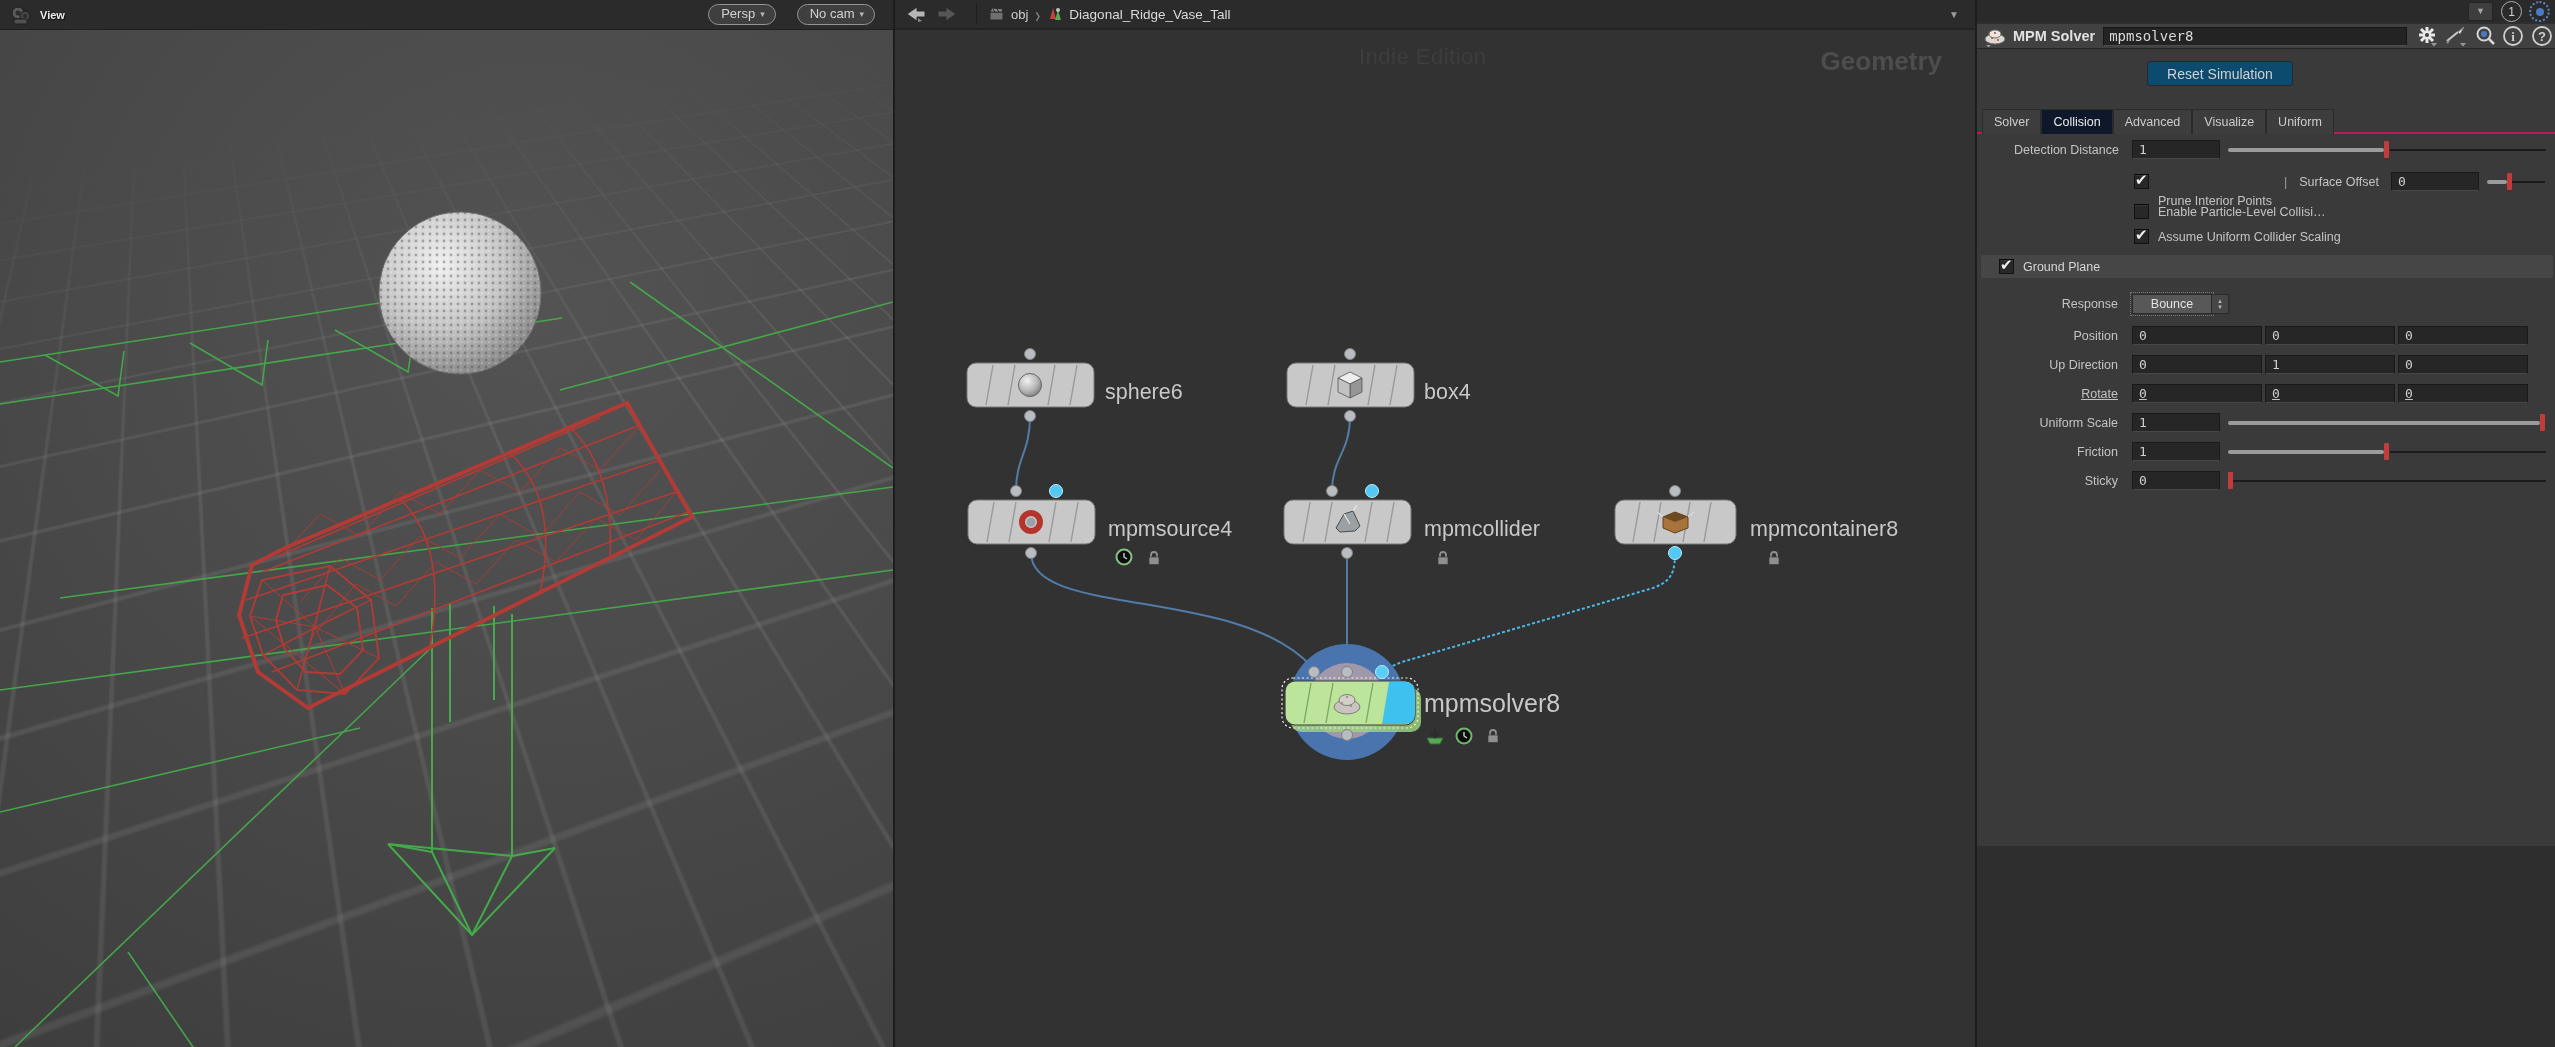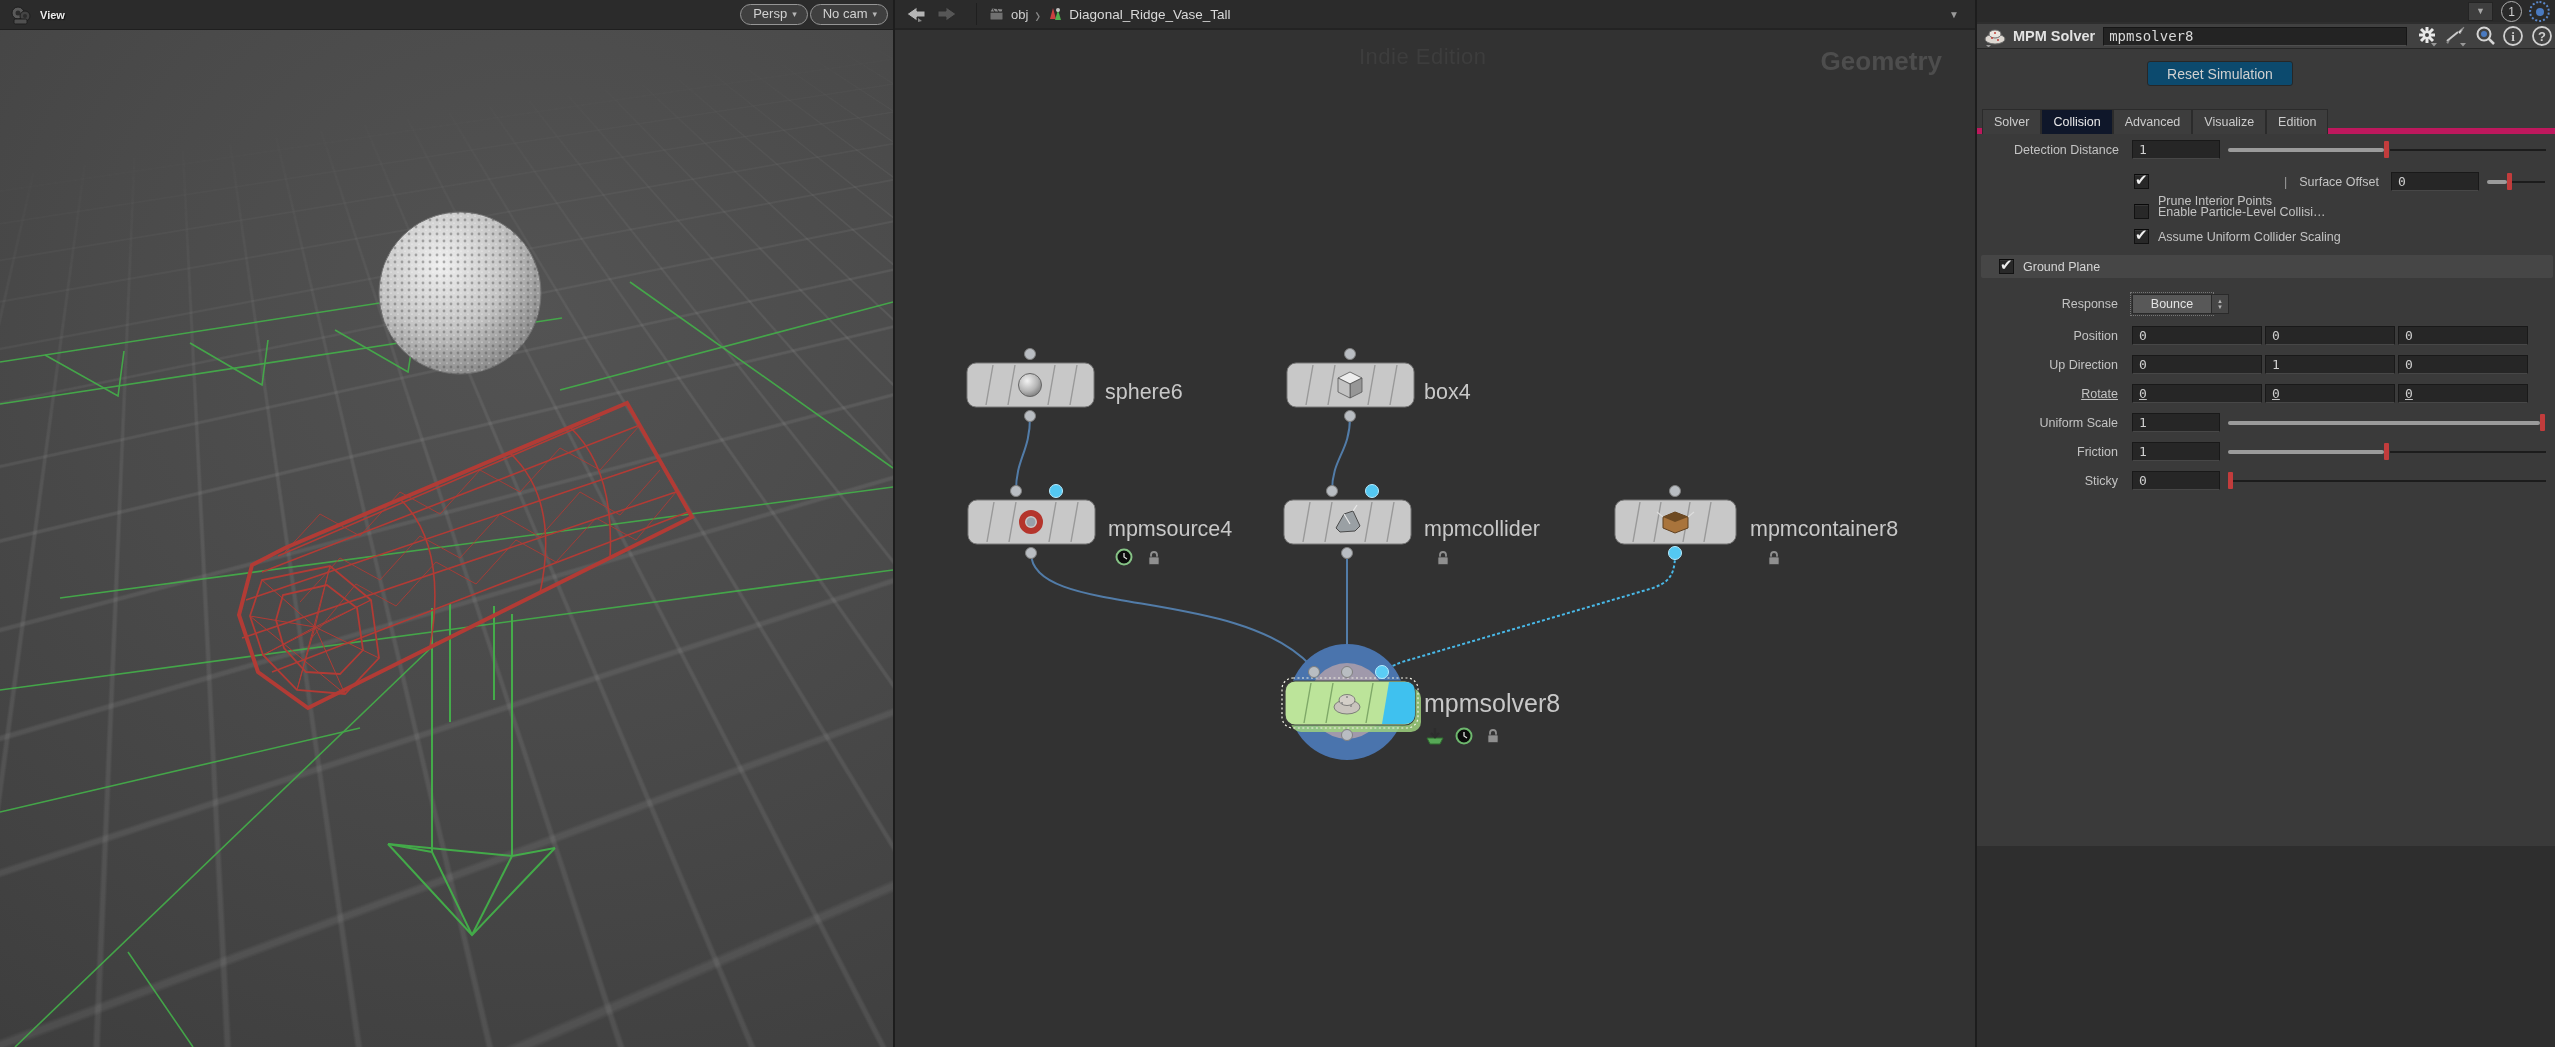--- a/index.html
+++ b/index.html
@@ -6,21 +6,21 @@
   *{box-sizing:border-box;}
   .screen{position:relative;width:2555px;height:1047px;background:#2a2a2a;overflow:hidden;
     font-family:"Liberation Sans",sans-serif;color:#c6c6c6;-webkit-font-smoothing:antialiased;}
 
   
   .vp{position:absolute;left:0;top:0;width:893px;height:1047px;background:#2a2a2a;}
   .vp-toolbar{position:absolute;left:0;top:0;width:893px;height:30px;background:#2b2b2b;
     border-bottom:1px solid #1f1f1f;display:flex;align-items:center;z-index:5;}
   .vp-menu-icon{margin-left:10px;width:22px;height:22px;display:inline-block;}
   .vp-menu-label{margin-left:8px;font-size:11px;font-weight:bold;color:#ececec;text-shadow:1px 1px 1px #111;}
-  .vp-pills{margin-left:auto;display:flex;gap:2px;margin-right:5px;justify-content:center;}
+  .vp-pills{margin-left:auto;display:flex;gap:21px;margin-right:18px;justify-content:center;}
   .pill{border:1px solid #959595;border-radius:11px;background:rgba(80,80,80,.55);
     font-size:13px;color:#d2d2d2;padding:1px 10px 2px 12px;display:flex;align-items:center;gap:5px;line-height:16px;}
   .pill .caret{font-size:9px;color:#b5b5b5;}
   .vp-canvas{position:absolute;left:0;top:30px;width:893px;height:1017px;overflow:hidden;
     background:radial-gradient(110% 90% at 60% 28%, #535353 0%, #4a4a4a 45%, #3d3d3d 100%);}
   .vp-floor{position:absolute;left:-430px;top:90px;width:2000px;height:1700px;
     background-image:
       repeating-linear-gradient(0deg, rgba(170,170,170,.14) 0 2px, transparent 2px 44px),
       repeating-linear-gradient(90deg, rgba(170,170,170,.14) 0 2px, transparent 2px 44px);
     transform:perspective(700px) rotateX(55deg) rotateZ(-14deg);transform-origin:40% 0;
@@ -54,21 +54,21 @@
   .pp-header{position:absolute;left:0;top:24px;width:100%;height:25px;background:#414141;
     border-bottom:1px solid #262626;display:flex;align-items:center;}
   .pp-type{font-size:14.5px;font-weight:bold;color:#e2e2e2;margin-left:6px;white-space:nowrap;}
   .pp-name{margin-left:8px;width:316px;height:19px;background:#232323;border:1px solid #161616;border-bottom-color:#4e4e4e;
     color:#d8d8d8;font-family:"DejaVu Sans Mono",monospace;font-size:14px;padding:0 5px;}
   .hicons{display:flex;align-items:center;gap:5px;margin-left:8px;}
   .hicon{width:24px;height:22px;display:inline-block;position:relative;}
   .pp-body{position:absolute;left:0;top:49px;width:100%;height:797px;background:#3a3a3a;}
   .reset-btn{position:absolute;left:170px;top:12px;width:146px;height:25px;background:#0c4a6e;
     border:1px solid #272727;border-radius:3px;color:#d0d0d0;font-size:14px;font-family:"Liberation Sans",sans-serif;}
-  .tabs{position:absolute;left:0;top:60px;width:100%;height:25px;border-bottom:6px solid #be185d;display:flex;padding-left:5px;}
+  .tabs{position:absolute;left:0;top:60px;width:100%;height:25px;border-bottom:2px solid #be185d;display:flex;padding-left:5px;}
   .tab{height:25px;padding:0 11px;font-size:12.5px;color:#cccccc;background:#3d3d3d;border:1px solid #2b2b2b;
     border-bottom:none;display:flex;align-items:center;}
   .tab.active{background:#0f172a;color:#e8e8e8;}
   .prow{position:absolute;left:0;width:572px;height:21px;display:flex;align-items:center;font-size:12.5px;color:#c3c3c3;}
   .lbl{width:155px;flex:none;text-align:right;padding-right:14px;white-space:nowrap;padding-left:37px;}
   .field{width:88px;height:19px;background:#262626;border:1px solid #191919;border-bottom-color:#474747;
     color:#cfcfcf;font-family:"DejaVu Sans Mono",monospace;font-size:13px;padding:0 6px;flex:none;}
   .f3{width:130px;margin-right:3px;}
   .slider{position:relative;height:19px;flex:1;margin-left:8px;margin-right:3px;}
   .slider .fill{position:absolute;top:8px;height:4px;left:0;background:#9b9b9b;border-radius:2px;}
@@ -436,21 +436,21 @@
     </div>
 
     <div class="pp-body">
       <button class="reset-btn">Reset Simulation</button>
 
       <div class="tabs">
         <span class="tab">Solver</span>
         <span class="tab active">Collision</span>
         <span class="tab">Advanced</span>
         <span class="tab">Visualize</span>
-        <span class="tab">Edition</span>
+        <span class="tab">Uniform</span>
       </div>
 
       <div class="prow" style="top:90px;">
         <span class="lbl">Detection Distance</span>
         <input class="field" readonly="" value="1" style="">
         <span class="slider">
           <span class="fill" style="width:49%;"></span>
             <span class="rest" style="width:49%;"></span>
           <span class="handle" style="left:49%;"></span>
         </span>

